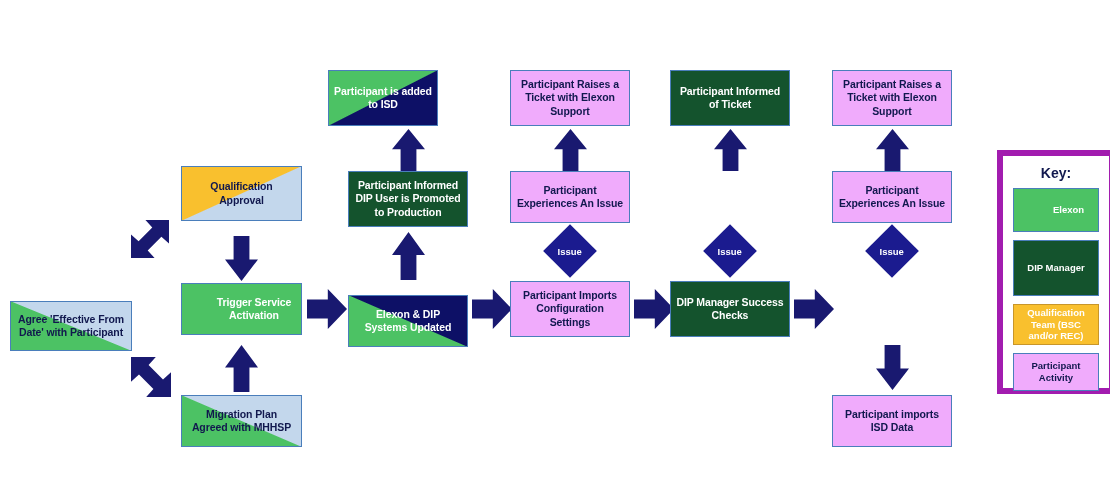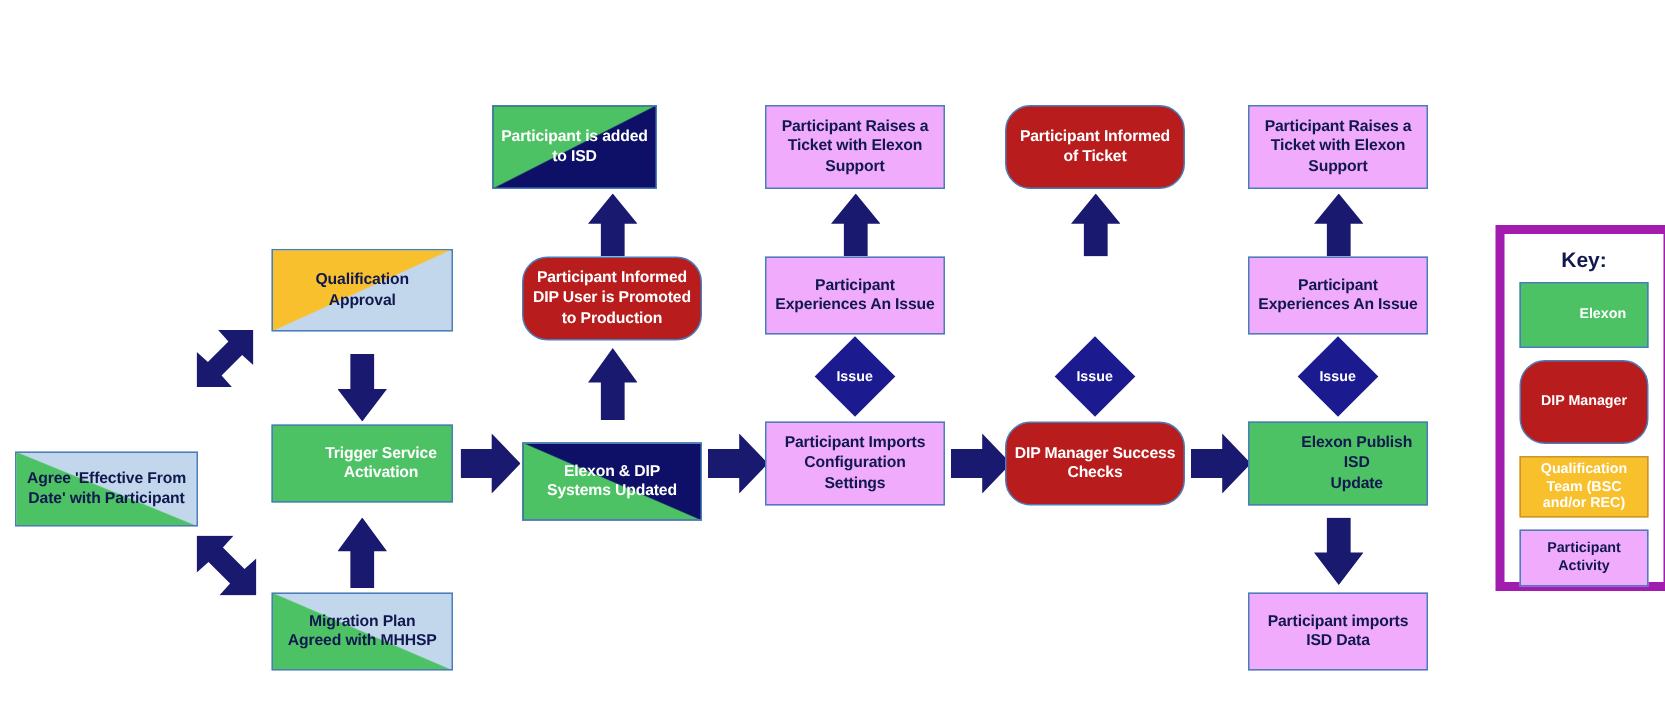--- a/index.html
+++ b/index.html
@@ -37,21 +37,21 @@
     overflow: hidden;
   }
   .node .lbl {
     position: relative;
     z-index: 3;
     padding: 0 4px;
     white-space: pre-line;
   }
   
   .fill-green   { background: #4CC264; padding-left: 25px; }
-  .fill-navy    { background: #b91c1c; border-radius: 17px; }
+  .fill-navy    { background: #14532d; }
   .fill-ltblue  { background: #f0abfc; }
   .fill-gold    { background: #f9c02e; }
 
   
   .t-white { color: #ffffff; }
   .t-navy  { color: #11184e; }
 
   
   .diag::before {
     content: "";
@@ -256,24 +256,20 @@
 
   <div class="node fill-ltblue" style="left:832px; top:171px; width:120px; height:52px;">
     <span class="lbl t-navy">Participant
 Experiences An Issue</span>
   </div>
 
   <div class="diamond" style="left:873px; top:232px; width:38px; height:38px;">
     <span class="dlbl">Issue</span>
   </div>
 
-  <div class="node fill-green" style="left:832px; top:281px; width:120px; height:56px;">
-    <span class="lbl t-navy">Elexon Publish ISD
-Update</span>
-  </div>
 
   <div class="arrow down" style="left:876px; top:345px; width:33px; height:45px;"></div>
 
   <div class="node fill-ltblue" style="left:832px; top:395px; width:120px; height:52px;">
     <span class="lbl t-navy">Participant imports
 ISD Data</span>
   </div>
 
   <div id="legend" style="left:976px; top:150px; width:118px; height:244px;">
     <div id="legend-title">Key:</div>

